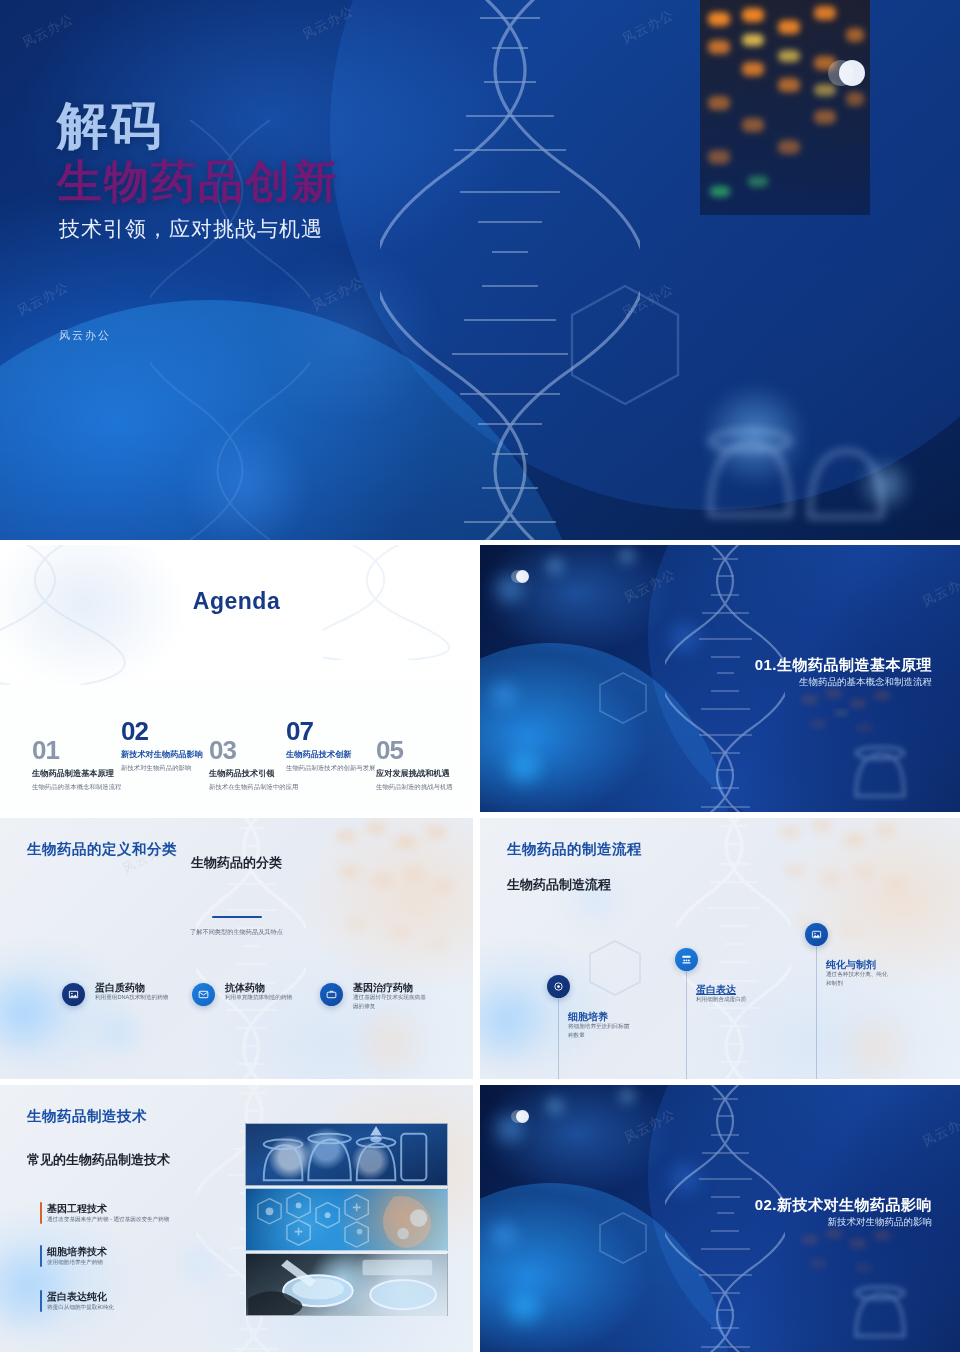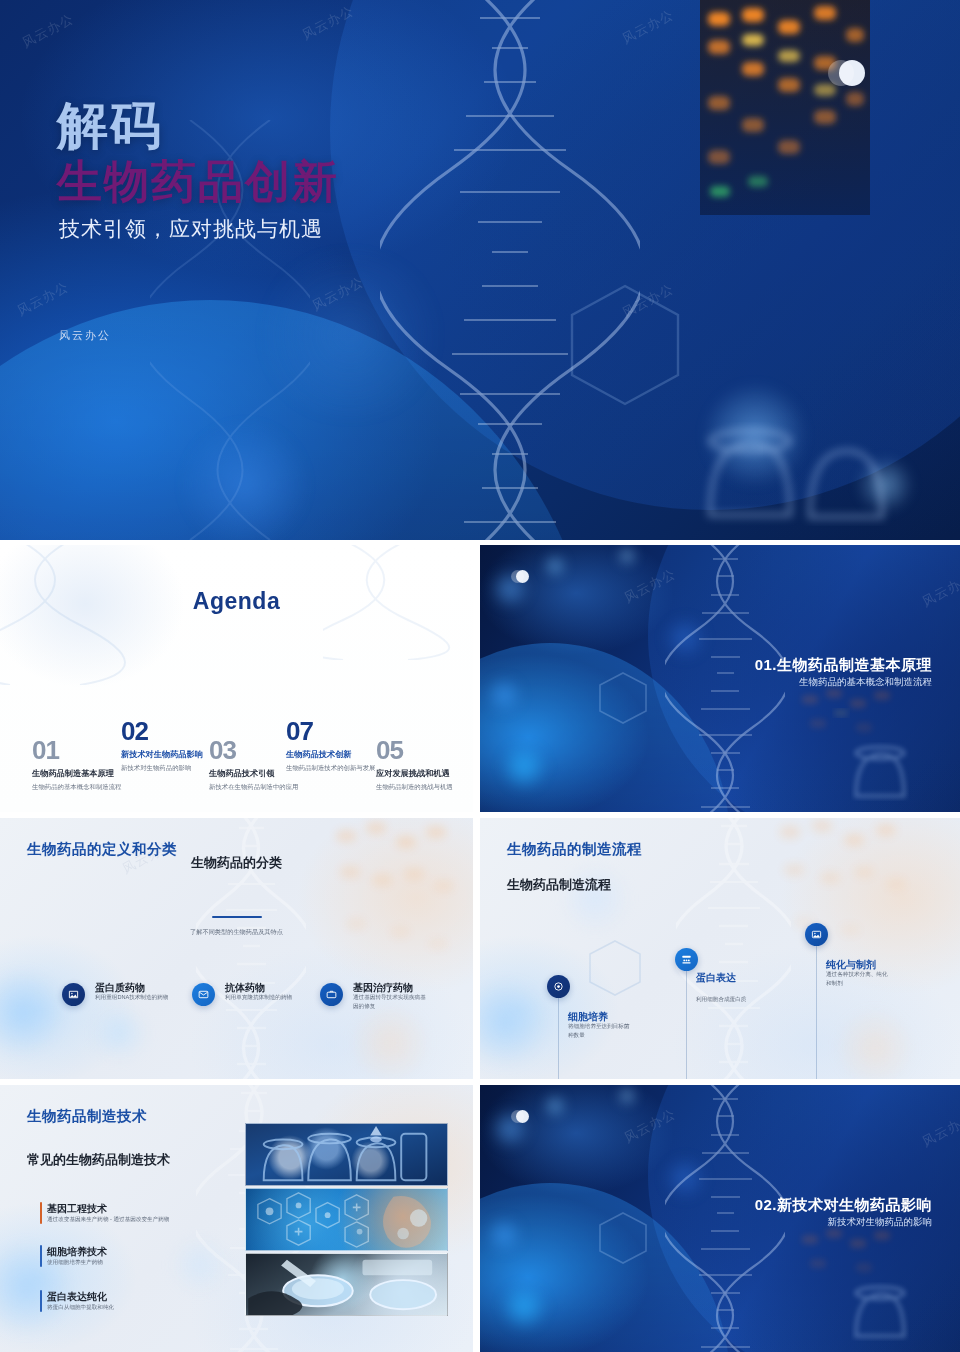--- a/index.html
+++ b/index.html
@@ -581,21 +581,21 @@
     <div class="stem" style="left:206px; top:152px; height:115px;"></div>
     <div class="chip blue" style="left:195px; top:130px;">
       <svg viewBox="0 0 24 24">
           <rect x="3" y="4" width="18" height="4" rx="1"></rect>
           <circle cx="7" cy="14" r="2"></circle>
           <circle cx="12" cy="14" r="2"></circle>
           <circle cx="17" cy="14" r="2"></circle>
           <rect x="3" y="18" width="18" height="2.5" rx="1"></rect>
         </svg>
     </div>
-    <div class="item-head blue" style="left:216px; top:153px;">蛋白表达</div>
+    <div class="item-head blue" style="left:216px; top:165px;text-decoration:underline;">蛋白表达</div>
     <div class="item-desc" style="left:216px; top:177px; width:66px;">利用细胞合成蛋白质</div>
 
     <div class="stem" style="left:336px; top:128px; height:139px;"></div>
     <div class="chip blue2" style="left:325px; top:105px;">
       <svg viewBox="0 0 24 24">
           <rect x="3" y="5" width="18" height="14" rx="2" fill="none" stroke="#fff" stroke-width="2"></rect>
           <circle cx="8.5" cy="10" r="1.6"></circle>
           <path d="M4.5 17.5l4.5-4.5 3 3 3.5-3.5 4 5z"></path>
         </svg>
     </div>

